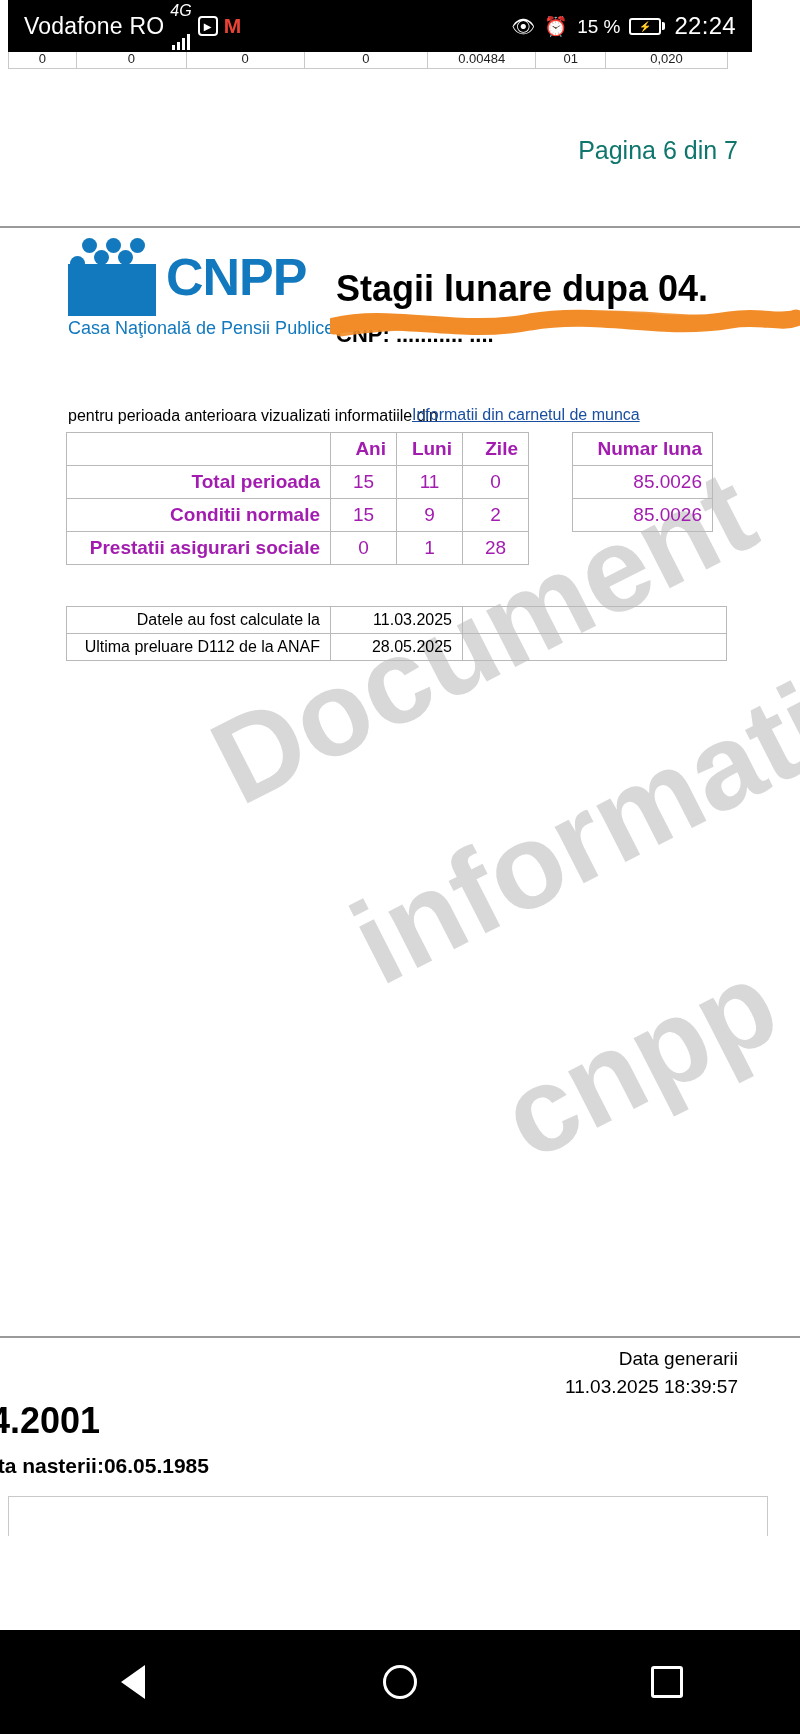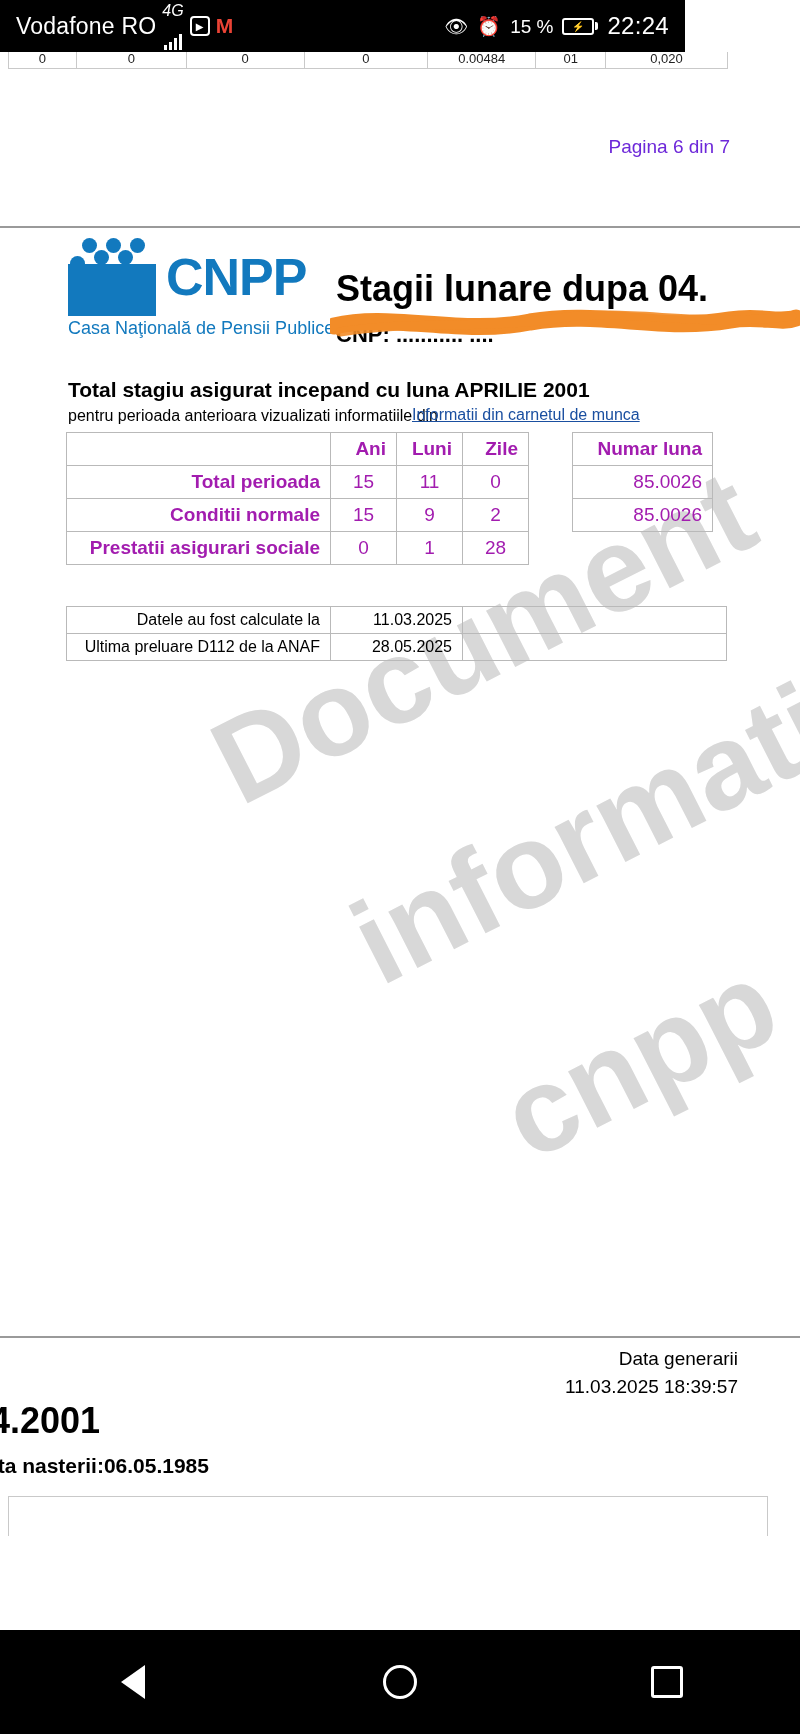--- a/index.html
+++ b/index.html
@@ -14,22 +14,22 @@
     position: relative;
     width: 800px;
     height: 1734px;
     background: #ffffff;
     overflow: hidden;
   }
 
   
   .statusbar {
     position: absolute;
-    top: 0; left: 0;
-    width: 685px;
+    top: 0; left: 8px;
+    width: 744px;
     height: 52px;
     background: #000000;
     color: #ffffff;
     display: flex;
     align-items: center;
     padding: 0 16px;
     font-size: 23px;
   }
   .sb-left { display: flex; align-items: center; gap: 6px; }
   .sb-carrier { font-size: 23px; letter-spacing: .2px; }
@@ -91,23 +91,23 @@
   }
   .prev-table td {
     border: 1px solid #c9c9c9;
     height: 34px;
     text-align: center;
     vertical-align: bottom;
     padding-bottom: 2px;
   }
   .prev-page .pagina {
     position: absolute;
-    right: 70px; top: 84px;
-    font-size: 19px;
-    color: #6d28d9;
+    right: 62px; top: 84px;
+    font-size: 25px;
+    color: #0f766e;
   }
   .page-divider {
     position: absolute;
     top: 174px; left: 0; width: 800px; height: 2px;
     background: #9a9a9a;
   }
 
   
   .page {
     position: absolute;
@@ -421,21 +421,20 @@
       </div>
 
       <div class="doc-title">Stagii lunare dupa 04.</div>
       <div class="cnp-line">CNP: ...........   ....</div>
 
       <svg class="redaction" viewBox="0 0 470 34" preserveAspectRatio="none">
         <path d="M4,20 C60,6 130,30 200,16 C270,4 330,26 400,14 C430,9 450,18 466,12" stroke="#f28c28" stroke-width="17" fill="none" stroke-linecap="round"></path>
         <path d="M10,26 C80,14 150,24 230,12 C300,2 370,22 462,10" stroke="#f28c28" stroke-width="9" fill="none" stroke-linecap="round" opacity="0.9"></path>
       </svg>
 
-      <div class="total-heading">Total stagiu asigurat incepand cu luna APRILIE 2001</div>
       <div class="sub-line">pentru perioada anterioara vizualizati informatiile din</div>
       <a class="sub-link" href="#">Informatii din carnetul de munca</a>
 
       <table class="stage-table">
         <tbody>
             <tr>
           <th class="col-label hdr-blank"></th>
           <th class="col-num">Ani</th>
           <th class="col-num">Luni</th>
           <th class="col-num">Zile</th>

